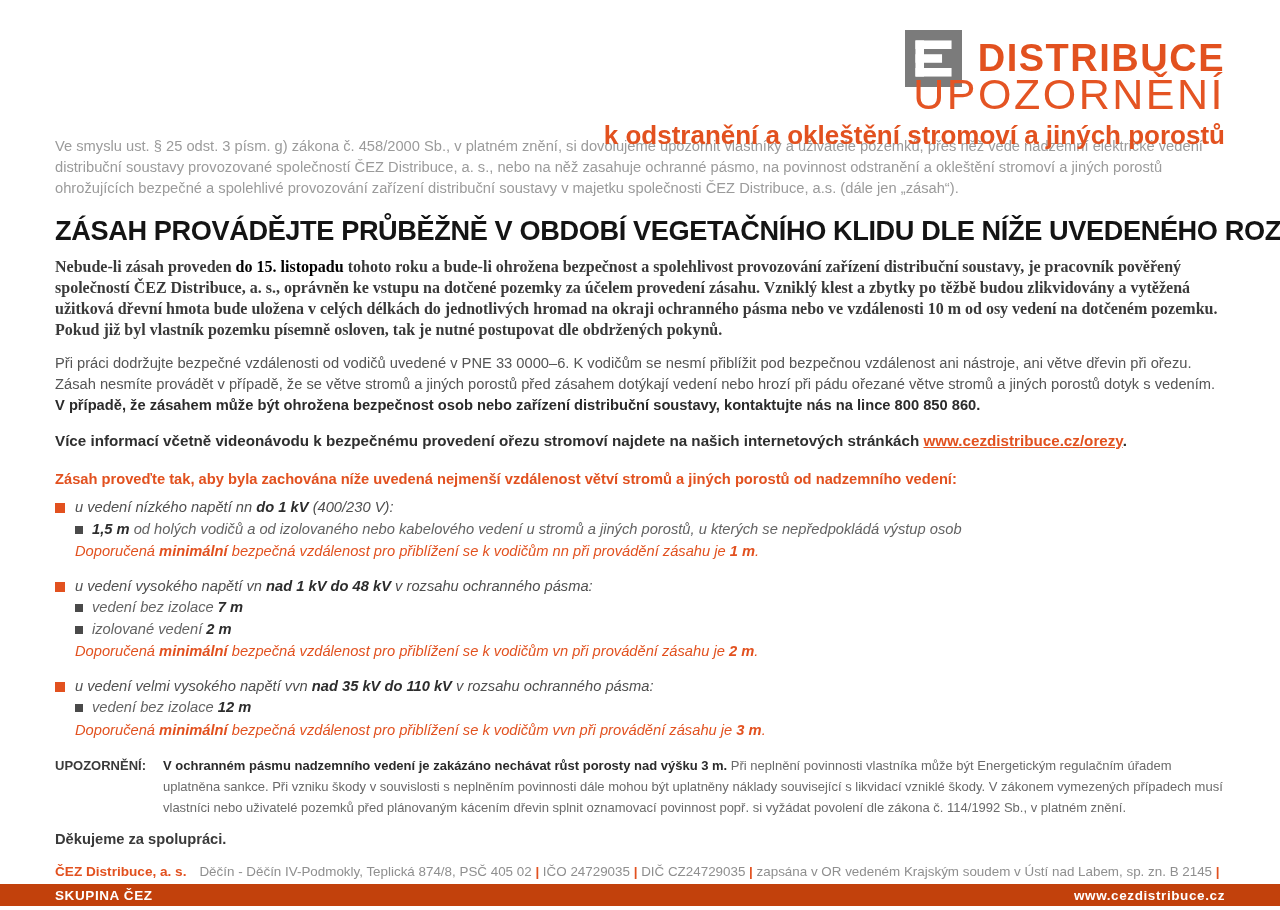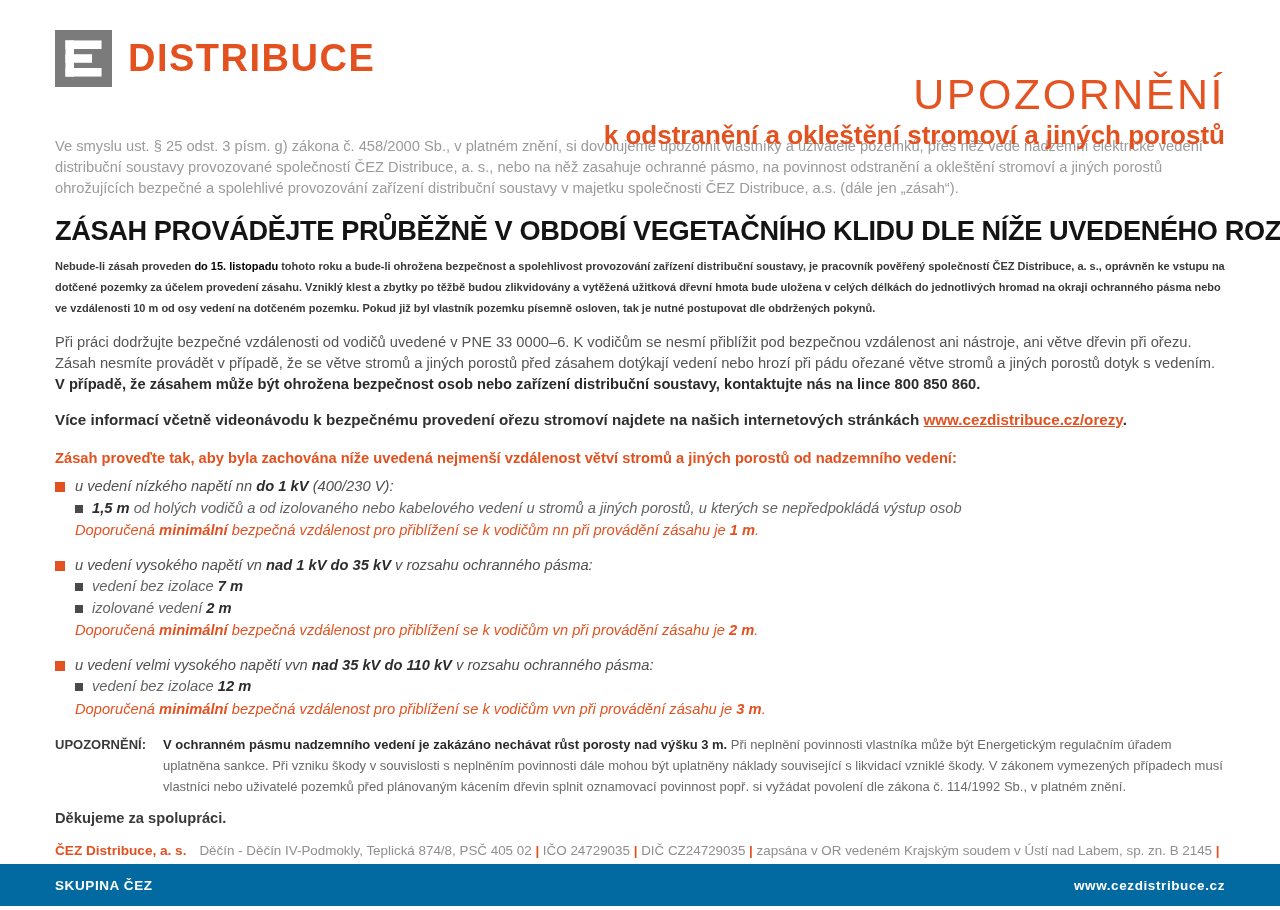--- a/index.html
+++ b/index.html
@@ -8,39 +8,39 @@
     background: #ffffff;
     font-family: "Liberation Sans", sans-serif;
     color: #3e3e3e;
     position: relative;
     overflow: hidden;
   }
   .page { padding: 30px 55px 0 55px; }
 
   
   .header { position: relative; height: 74px; }
-  .logo-wrap { display: flex; align-items: center; gap: 16px; }
+  .logo-wrap { display: flex; align-items: center; gap: 16px; justify-content: flex-end; }
   .logo-svg { width: 57px; height: 57px; display: block; }
   .logo-text {
     color: #e2511f; font-size: 38px; font-weight: 700; letter-spacing: 1.5px;
   }
   .title-block { position: absolute; right: 0; top: -6px; text-align: right; margin-top: 48px; }
   .notice-title {
     color: #e45423; font-size: 43px; font-weight: 300;
     letter-spacing: 2.5px; line-height: 1.05;
   }
   .notice-subtitle { color: #e2511f; font-size: 26px; font-weight: 700; margin-top: 3px; }
 
   
   .p-intro { margin-top: 32px; color: #9b9b9b; font-size: 14.7px; line-height: 21px; }
   .main-heading {
     margin: 16px 0 9px 0; color: #141414; font-size: 28px; font-weight: 700;
     letter-spacing: -0.4px; white-space: nowrap; transform: scaleX(0.97); transform-origin: left;
   }
-  .p-deadline { color: #3a3a3a; font-size: 11px; line-height: 21px; font-weight: 600; }
+  .p-deadline { color: #3a3a3a; font-size: 16px; line-height: 21px; font-weight: 600; font-family: Liberation Serif, serif; }
   .p-deadline .b { font-weight: 800; color: #000; }
   .p-safety { margin-top: 13px; color: #555; font-size: 14.7px; line-height: 21px; }
   .p-safety .b { font-weight: 700; color: #2b2b2b; }
   .p-moreinfo { margin-top: 14px; color: #2f2f2f; font-size: 15.2px; line-height: 22px; font-weight: 600; }
   .p-moreinfo .link { color: #e2511f; text-decoration: underline; cursor: pointer; }
 
   
   .lead { margin-top: 19px; color: #e2511f; font-size: 14.7px; font-weight: 700; }
   .groups { margin-top: 10px; }
   .group { margin-bottom: 13px; font-style: italic; }
@@ -61,22 +61,22 @@
   .warning-text .b { font-weight: 700; color: #2b2b2b; }
   .thanks { margin-top: 13px; font-weight: 700; color: #3a3a3a; font-size: 14.7px; }
 
   
   .footer { display: flex; margin-top: 15px; font-size: 13.4px; line-height: 20px; color: #8f8f8f; }
   .footer-company { flex: none; margin-right: 13px; color: #e2511f; font-weight: 700; font-size: 13.6px; }
   .footer .pipe { color: #e2511f; font-weight: 600; }
 
   
   .bottom-bar {
-    position: absolute; left: 0; right: 0; bottom: 4px; height: 42px;
-    background: #0369a1; color: #fff;
+    position: absolute; left: 0; right: 0; bottom: 4px; height: 22px;
+    background: #c2410c; color: #fff;
     display: flex; align-items: center; justify-content: space-between;
     padding: 0 55px; font-size: 13.5px; font-weight: 700; letter-spacing: 0.6px;
   }
 </style>
 </head>
 <body>
 
 <div class="page">
 
   <div class="header">
@@ -120,21 +120,21 @@
     <span class="sq dark"></span>
     <span><span class="b">1,5 m</span><span> od holých vodičů a od izolovaného nebo kabelového vedení u stromů a jiných porostů, u kterých se nepředpokládá výstup osob</span></span>
   </div>
 </div>
     <div class="group-rec"><span>Doporučená </span><span class="b">minimální</span><span> bezpečná vzdálenost pro přiblížení se k vodičům nn při provádění zásahu je </span><span class="b">1 m</span><span>.</span></div>
   </div>
 
   <div class="group">
     <div class="group-header">
       <span class="sq orange"></span>
-      <span><span>u vedení vysokého napětí vn </span><span class="b">nad 1 kV do 35 kV</span><span> v rozsahu ochranného pásma:</span></span>
+      <span><span>u vedení vysokého napětí vn </span><span class="b">nad 1 kV do 48 kV</span><span> v rozsahu ochranného pásma:</span></span>
     </div>
     <div class="group-items">
   <div class="sub-item">
     <span class="sq dark"></span>
     <span><span>vedení bez izolace </span><span class="b">7 m</span></span>
   </div>
 
   <div class="sub-item">
     <span class="sq dark"></span>
     <span><span>izolované vedení </span><span class="b">2 m</span></span>

